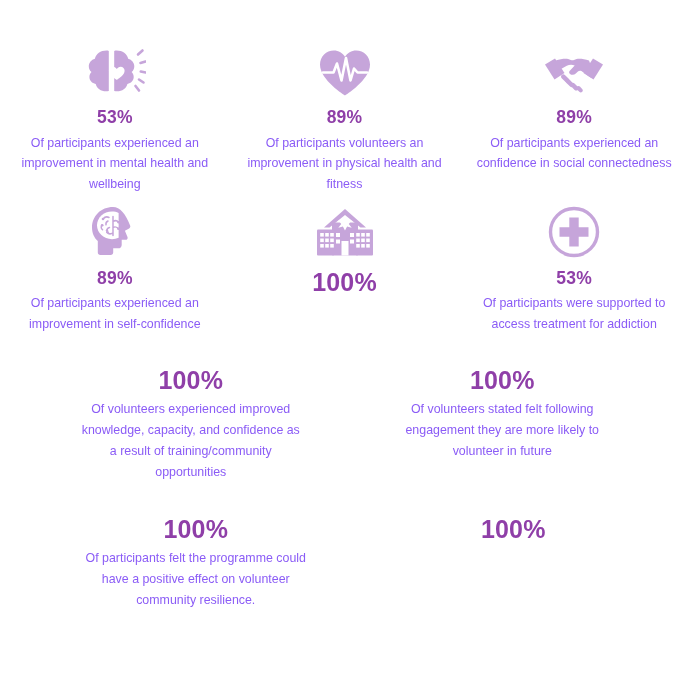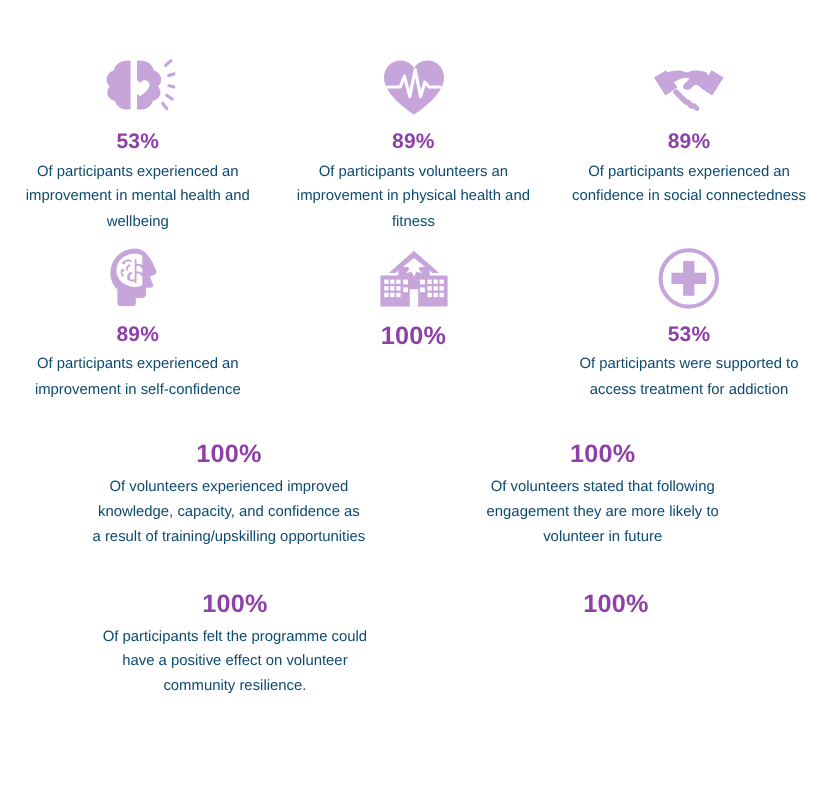--- a/index.html
+++ b/index.html
@@ -53,28 +53,28 @@
   .pct {
     color: #8f3fa8;
     font-weight: bold;
     font-size: 17.5px;
     letter-spacing: 0.2px;
     margin-top: 11px;
     margin-bottom: 6px;
     line-height: 1;
   }
   .pct.big {
-    font-size: 21px;
+    font-size: 25px;
   }
 
   .caption {
     font-size: 12.4px;
     line-height: 1.68;
     text-align: center;
-    color: #0c4a6e;
+    color: #8b5cf6;
     max-width: 196px;
   }
 
   
   .text-row {
     display: flex;
     width: 100%;
     box-sizing: border-box;
   }
   .text-cell {
@@ -227,25 +227,25 @@
       </div>
       <div class="pct">53%</div>
       <div class="caption">Of participants were supported to access treatment for addiction</div>
     </div>
 
   </div>
 
   <div class="text-row row-3">
     <div class="text-cell tc-a">
       <div class="pct big">100%</div>
-      <div class="caption">Of volunteers experienced improved knowledge, capacity, and confidence as a result of training/upskilling opportunities</div>
+      <div class="caption">Of volunteers experienced improved knowledge, capacity, and confidence as a result of training/community opportunities</div>
     </div>
     <div class="text-cell tc-b">
       <div class="pct big">100%</div>
-      <div class="caption">Of volunteers stated that following engagement they are more likely to volunteer in future</div>
+      <div class="caption">Of volunteers stated felt following engagement they are more likely to volunteer in future</div>
     </div>
   </div>
 
   <div class="text-row row-4">
     <div class="text-cell tc-c">
       <div class="pct big">100%</div>
       <div class="caption">Of participants felt the programme could have a positive effect on volunteer community resilience.</div>
     </div>
     <div class="text-cell tc-d">
       <div class="pct big">100%</div>

